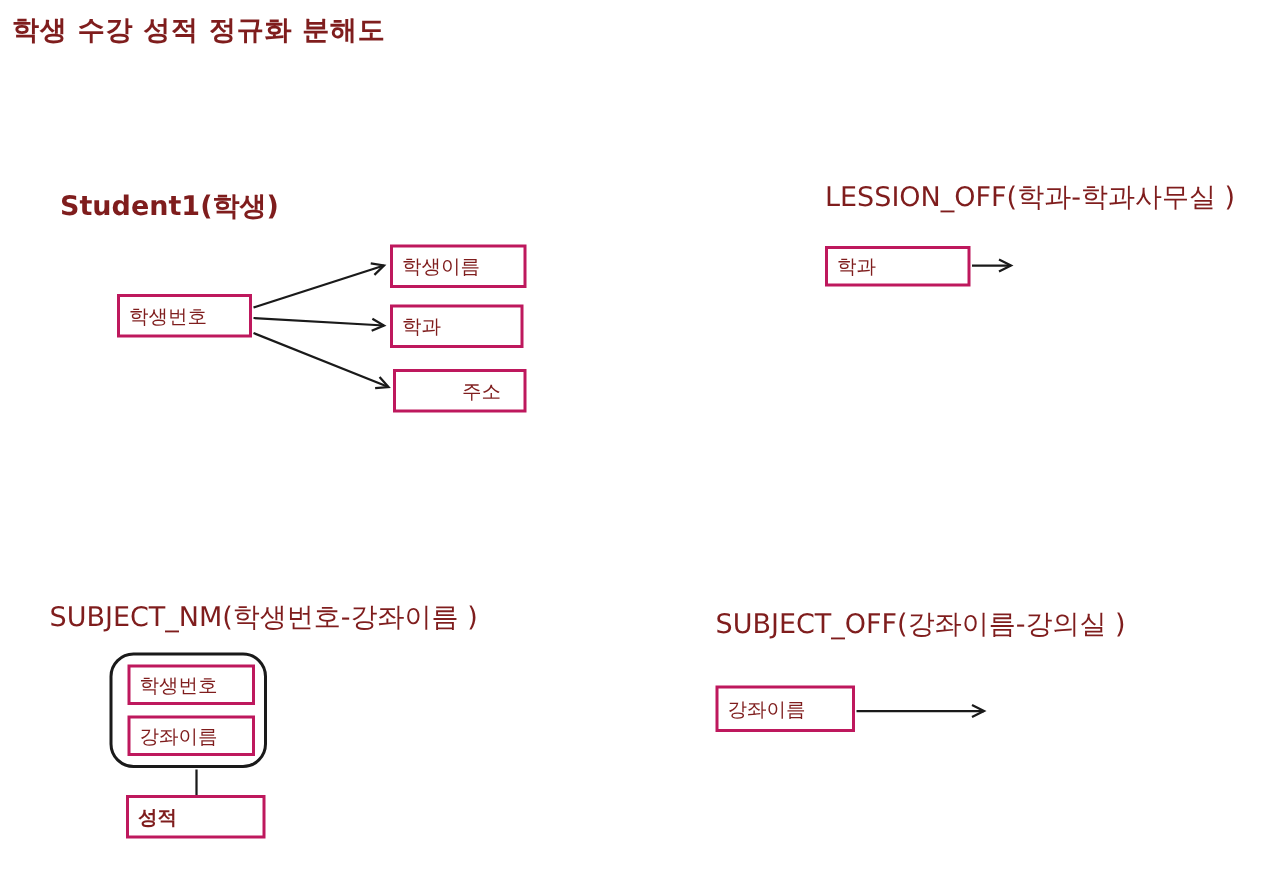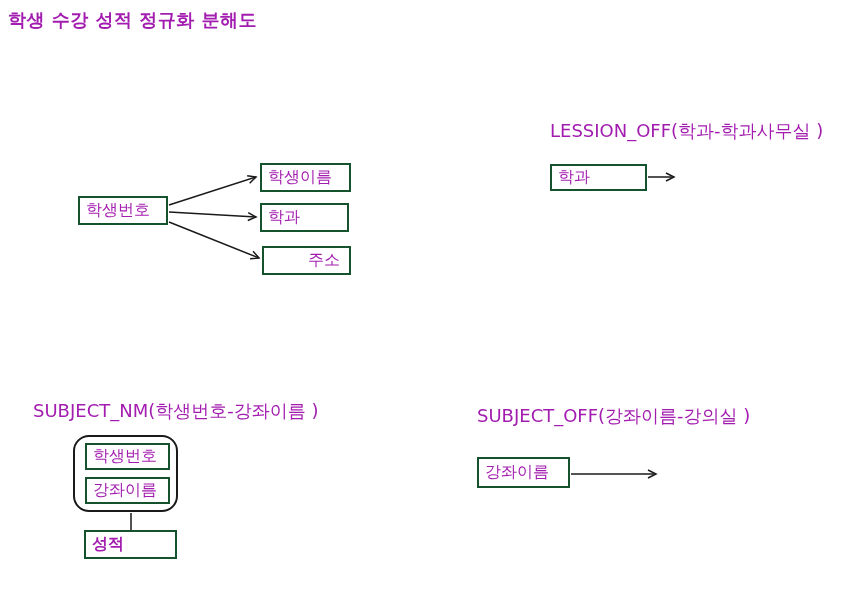--- a/index.html
+++ b/index.html
@@ -6,21 +6,21 @@
     margin: 0;
     padding: 0;
     background: #ffffff;
   }
   .canvas {
     position: relative;
     width: 858px;
     height: 596px;
     background: #ffffff;
     font-family: "DejaVu Sans", "Liberation Sans", sans-serif;
-    color: #a21caf;
+    color: #7f1d1d;
     overflow: hidden;
   }
   .page-title {
     position: absolute;
     left: 8px;
     top: 8px;
     font-size: 18px;
     font-weight: bold;
     letter-spacing: 0.5px;
   }
@@ -29,26 +29,26 @@
     font-size: 18px;
     white-space: nowrap;
   }
   .section-title.bold {
     font-weight: bold;
     font-size: 18px;
   }
   .ebox {
     position: absolute;
     box-sizing: border-box;
-    border: 2px solid #14532d;
+    border: 2px solid #be185d;
     background: #ffffff;
     display: flex;
     align-items: center;
     padding-left: 6px;
-    font-size: 16px;
+    font-size: 13px;
     white-space: nowrap;
   }
   .keygroup {
     position: absolute;
     box-sizing: border-box;
     border: 2px solid #1a1a1a;
     border-radius: 16px;
     background: #ffffff;
   }
   .arrow-layer {
@@ -76,20 +76,21 @@
     <line x1="169" y1="212" x2="256" y2="217" stroke="#1a1a1a" stroke-width="1.5" marker-end="url(#vhead)"></line>
     <line x1="169" y1="222" x2="259" y2="258" stroke="#1a1a1a" stroke-width="1.5" marker-end="url(#vhead)"></line>
 
     <line x1="648" y1="177" x2="674" y2="177" stroke="#1a1a1a" stroke-width="1.5" marker-end="url(#vhead)"></line>
 
     <line x1="131" y1="513" x2="131" y2="550" stroke="#1a1a1a" stroke-width="1.5" marker-end="url(#vhead)"></line>
 
     <line x1="571" y1="474" x2="656" y2="474" stroke="#1a1a1a" stroke-width="1.5" marker-end="url(#vhead)"></line>
   </svg>
 
+  <div class="section-title bold" style="left:40px; top:125px;">Student1(학생)</div>
   <div class="ebox" style="left:78px; top:196px; width:90px; height:29px;">학생번호</div>
   <div class="ebox" style="left:260px; top:163px; width:91px; height:29px;">학생이름</div>
   <div class="ebox" style="left:260px; top:203px; width:89px; height:29px;">학과</div>
   <div class="ebox" style="left:262px; top:246px; width:89px; height:29px;padding-left:44px;">주소</div>
 
   <div class="section-title" style="left:550px; top:119px;">LESSION_OFF(학과-학과사무실 )</div>
   <div class="ebox" style="left:550px; top:164px; width:97px; height:27px;">학과</div>
 
   <div class="section-title" style="left:17px; top:399px;margin-left:16px;">SUBJECT_NM(학생번호-강좌이름 )</div>
   <div class="keygroup" style="left:73px; top:435px; width:105px; height:77px;"></div>

